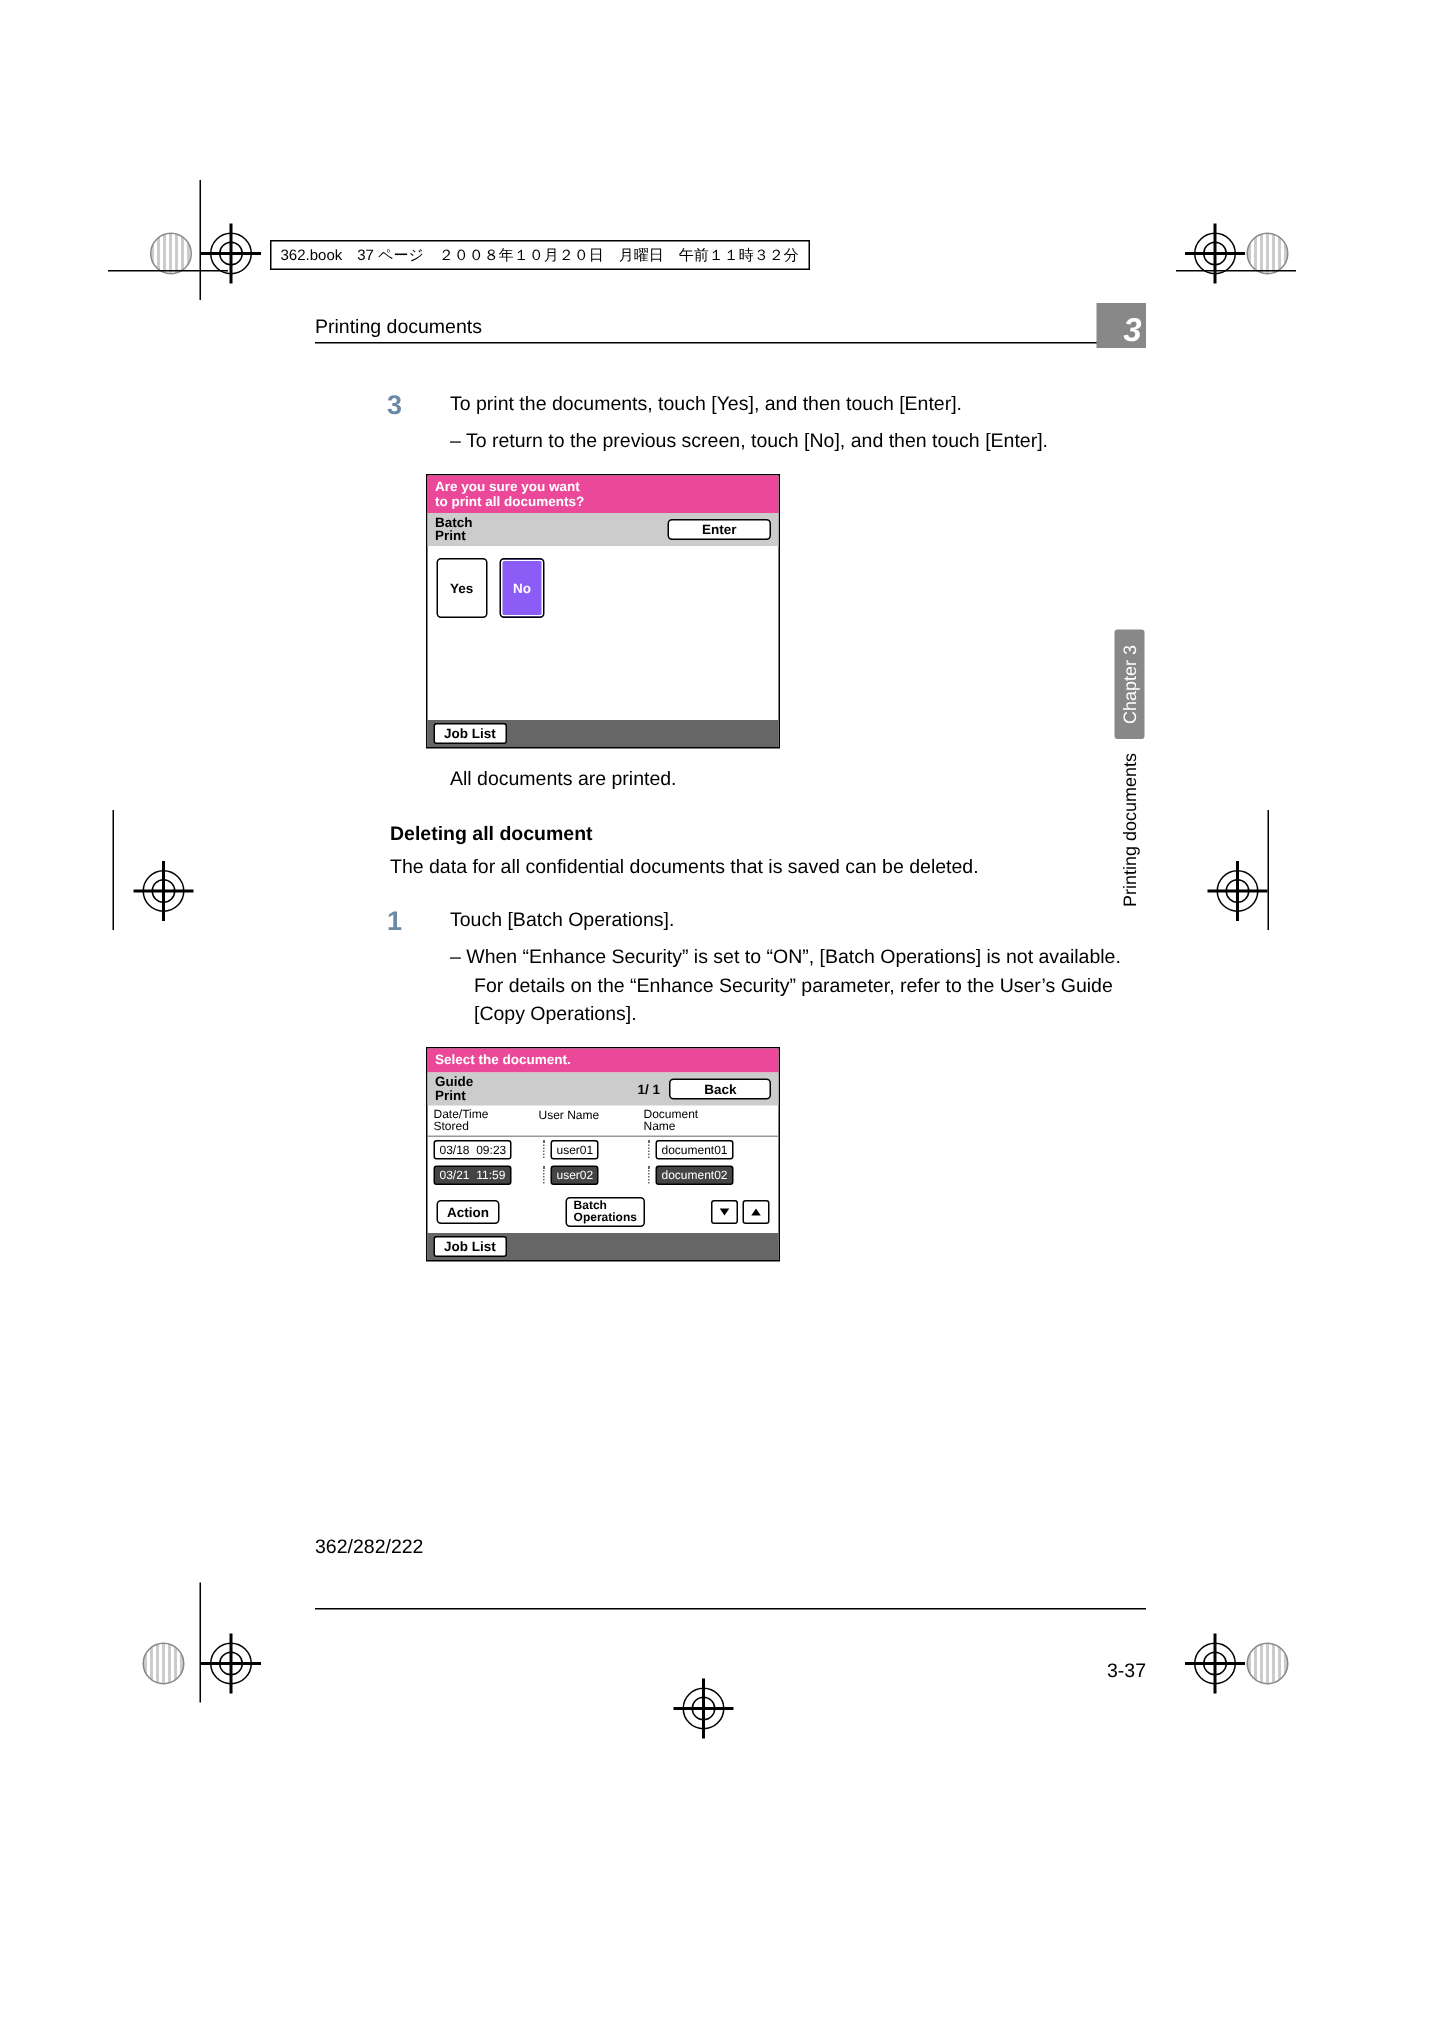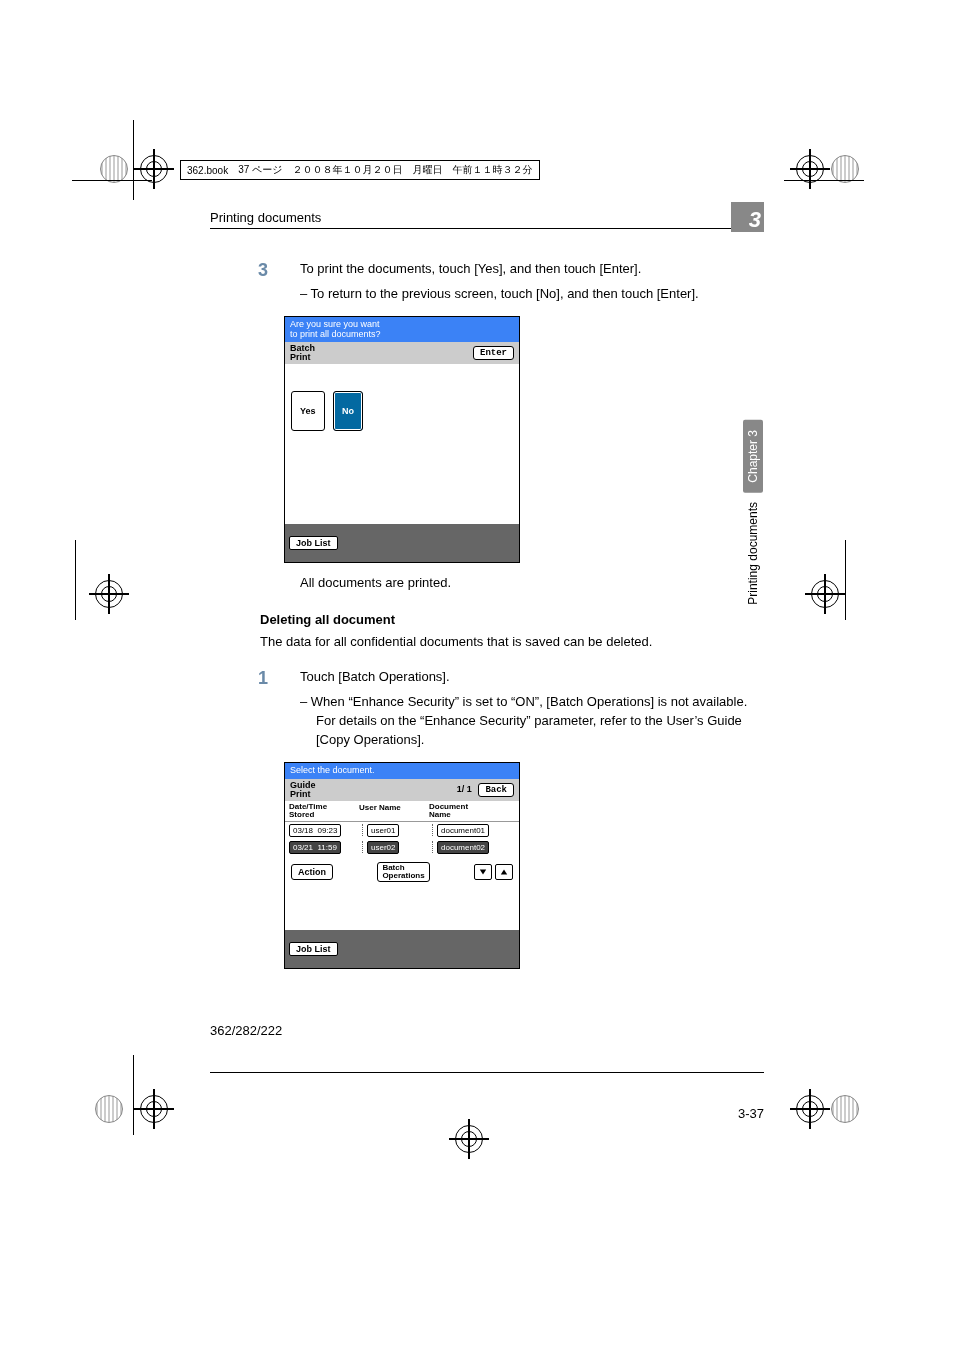--- a/index.html
+++ b/index.html
@@ -132,82 +132,79 @@
   
   .ui-panel {
     width: 234px;
     border: 1px solid #000;
     margin-top: 12px;
     margin-left: 24px;
     font-size: 9px;
     background: #fff;
   }
   .ui-titlebar {
-    background: #3b82f6;
+    background: #ec4899;
     color: #fff;
     padding: 3px 5px;
-    font-weight: normal;
+    font-weight: bold;
     font-size: 9px;
     line-height: 1.1;
   }
   .ui-subbar {
     background: #ccc;
     padding: 2px 5px;
     display: flex;
     justify-content: space-between;
     align-items: center;
   }
   .pill-btn {
     display: inline-block;
     background: #fff;
     border: 1px solid #000;
     border-radius: 3px;
-    padding: 1px 6px;
-    font-size: 9px;
-    font-weight: bold;
-    font-family: Liberation Mono, monospace;
+    padding: 1px 22px;
+    font-size: 9px;
+    font-weight: bold;
   }
   .ui-body {
     padding: 8px 6px;
     min-height: 70px;
   }
   .opt-btn {
     display: inline-block;
     border: 1px solid #000;
     border-radius: 3px;
     padding: 14px 8px;
     font-weight: bold;
     font-size: 9px;
     margin-right: 6px;
     background: #fff;
   }
   .opt-btn.selected {
-    background: #0369a1; color: #fff;
+    background: #8b5cf6; color: #fff;
     box-shadow: inset 0 0 0 1px #fff;
-    margin-top: 19px;
   }
   .ui-footer {
     background: #666;
-    padding: 12px 4px;
-    margin-top: 44px;
+    padding: 2px 4px;
   }
   .tab-btn {
     display: inline-block;
     background: #fff;
     border: 1px solid #000;
     border-radius: 2px;
     padding: 1px 6px;
     font-size: 9px;
     font-weight: bold;
   }
 
   
   .tbl-head {
     display: flex;
-    font-weight: bold;
+    font-weight: normal;
     font-size: 8px;
     padding: 2px 4px;
     border-bottom: 1px solid #999;
   }
   .tbl-head > div, .tbl-row > div {
     flex: 1;
   }
   .col-a { flex: 0 0 70px !important; }
   .col-b { flex: 0 0 70px !important; }
   .col-c { flex: 1; }

